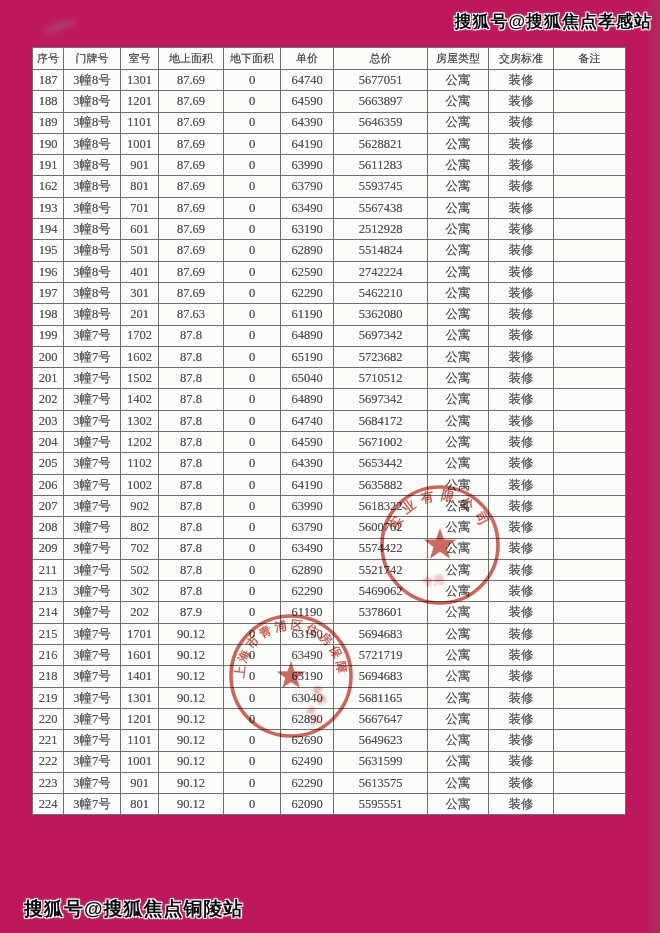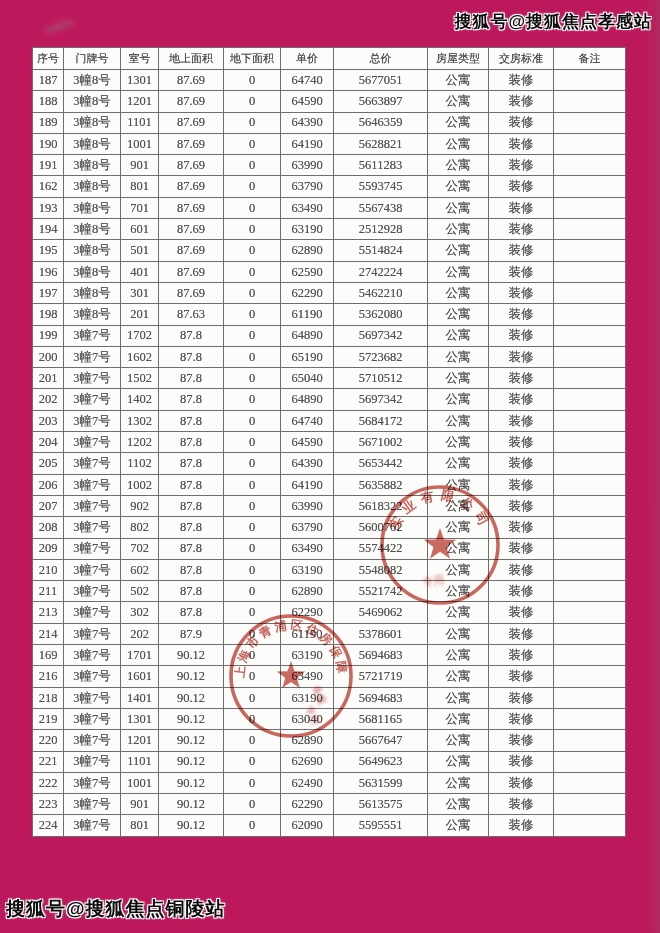--- a/index.html
+++ b/index.html
@@ -21,21 +21,21 @@
     transform:rotate(-18deg);filter:blur(2.5px);
   }
   
   .wm{
     position:absolute;
     font-family:"Liberation Sans","DejaVu Sans",sans-serif;
     font-weight:bold;color:#0c0c0c;letter-spacing:1px;white-space:nowrap;
     text-shadow:-1px -1px 0 #fff,1px -1px 0 #fff,-1px 1px 0 #fff,1px 1px 0 #fff,0 0 3px #fff;
   }
   .wm-top{top:10px;right:8px;font-size:17px;}
-  .wm-bottom{top:896px;left:6px;font-size:19px;}
+  .wm-bottom{top:896px;left:24px;font-size:19px;}
   
   table.price-table{
     position:absolute;left:32px;top:47px;width:593px;
     border-collapse:collapse;table-layout:fixed;
     background:#fcfcfa;
   }
   table.price-table th, table.price-table td{
     border:1px solid #6e6e6e;
     text-align:center;vertical-align:middle;
     padding:0;overflow:hidden;white-space:nowrap;
@@ -364,32 +364,20 @@
           <td>702</td>
           <td>87.8</td>
           <td>0</td>
           <td>63490</td>
           <td>5574422</td>
           <td>公寓</td>
           <td>装修</td>
           <td></td>
         </tr>
         <tr>
-          <td>210</td>
-          <td>3幢7号</td>
-          <td>602</td>
-          <td>87.8</td>
-          <td>0</td>
-          <td>63190</td>
-          <td>5548082</td>
-          <td>公寓</td>
-          <td>装修</td>
-          <td></td>
-        </tr>
-        <tr>
           <td>211</td>
           <td>3幢7号</td>
           <td>502</td>
           <td>87.8</td>
           <td>0</td>
           <td>62890</td>
           <td>5521742</td>
           <td>公寓</td>
           <td>装修</td>
           <td></td>
@@ -412,21 +400,21 @@
           <td>202</td>
           <td>87.9</td>
           <td>0</td>
           <td>61190</td>
           <td>5378601</td>
           <td>公寓</td>
           <td>装修</td>
           <td></td>
         </tr>
         <tr>
-          <td>169</td>
+          <td>215</td>
           <td>3幢7号</td>
           <td>1701</td>
           <td>90.12</td>
           <td>0</td>
           <td>63190</td>
           <td>5694683</td>
           <td>公寓</td>
           <td>装修</td>
           <td></td>
         </tr>

